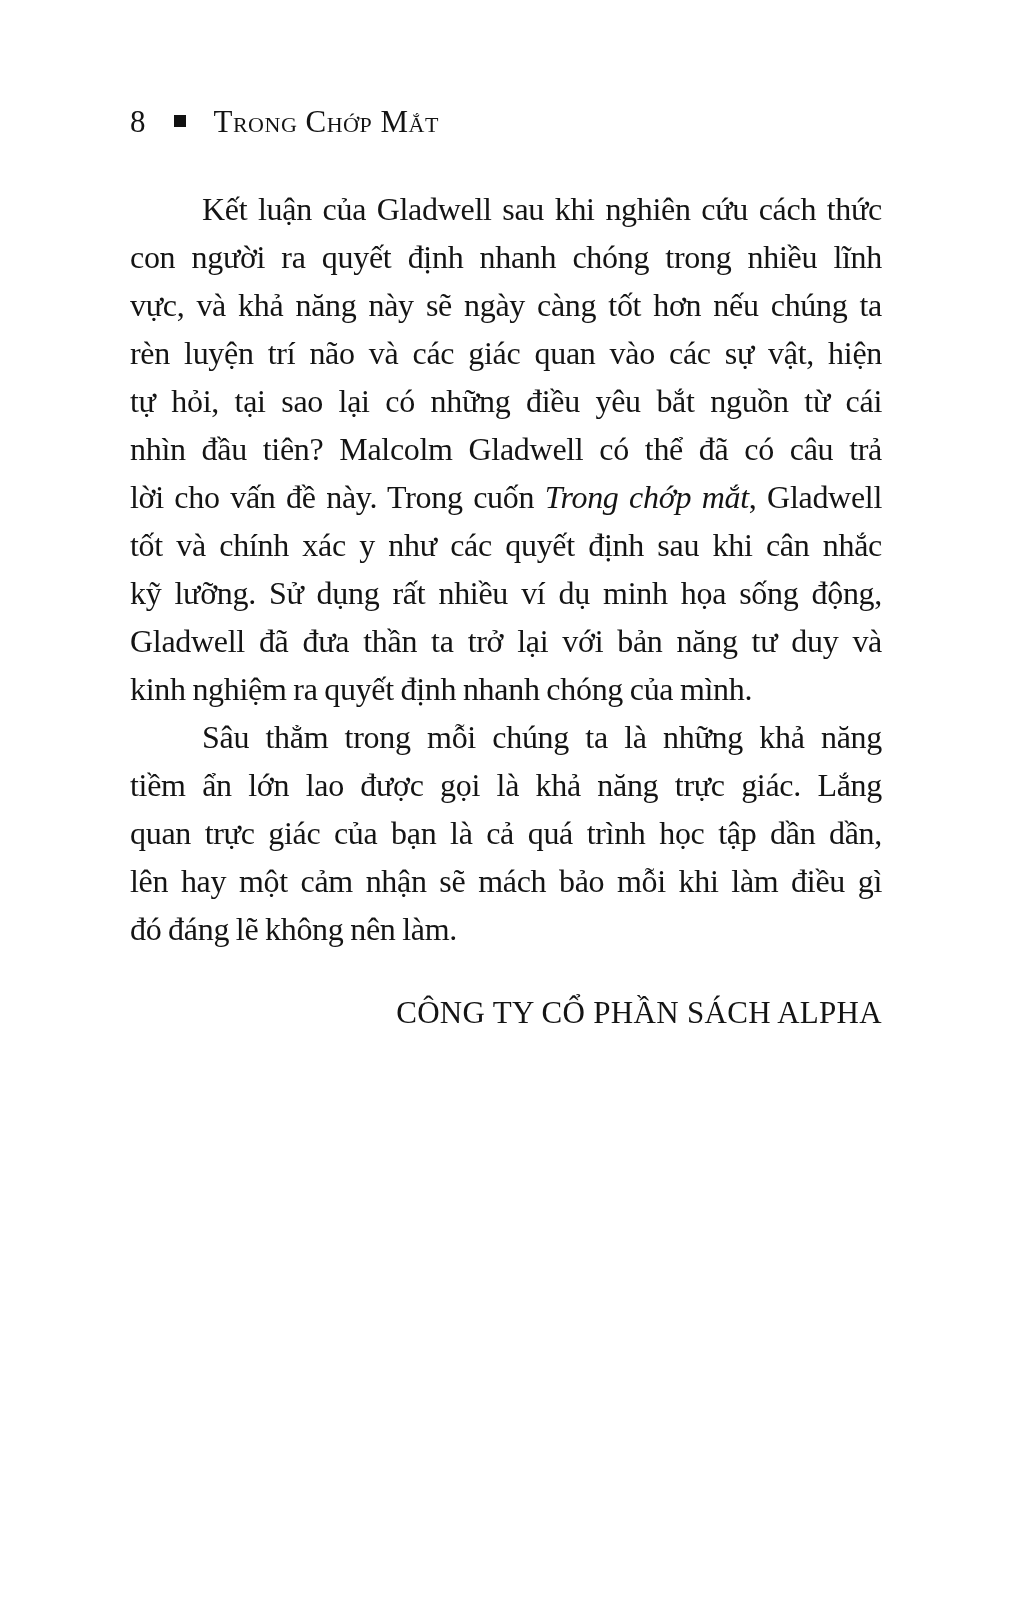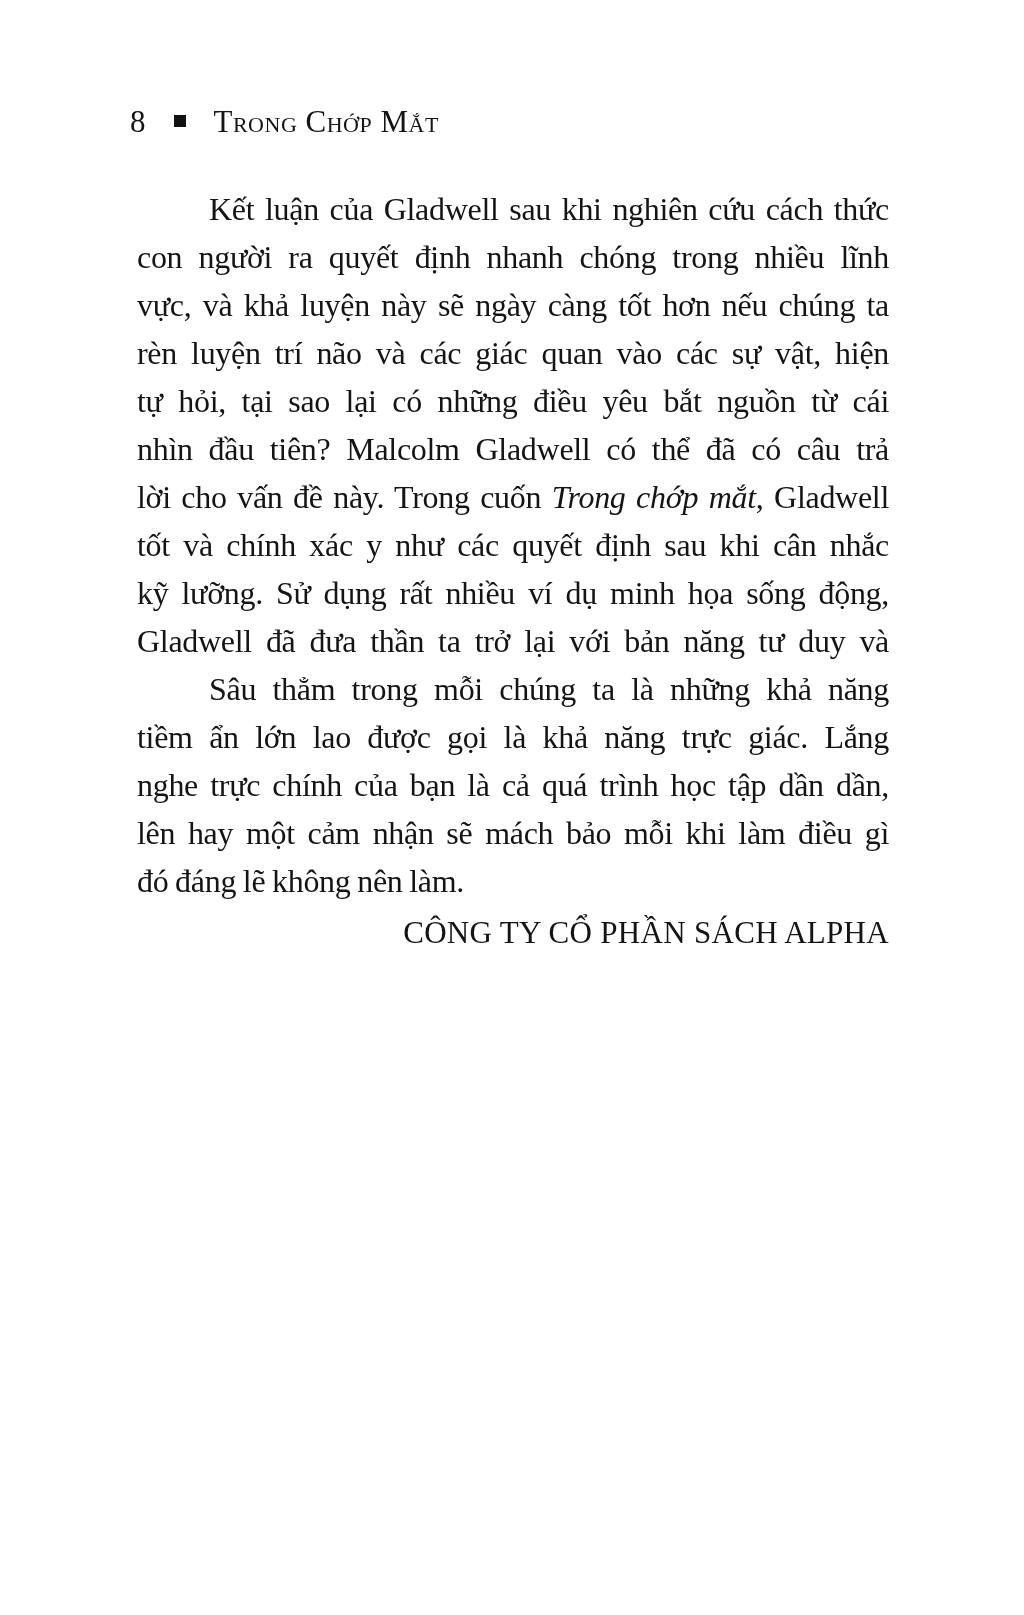--- a/index.html
+++ b/index.html
@@ -37,21 +37,21 @@
     transform: translateY(-1px);
   }
   .running-title {
     font-variant: small-caps;
     font-size: 31px;
     line-height: 44px;
     letter-spacing: 0.5px;
   }
   .body-text {
     position: absolute;
-    left: 137px;
+    left: 130px;
     top: 185px;
     width: 752px;
   }
   .line {
     font-size: 32px;
     line-height: 48px;
     height: 48px;
     letter-spacing: -0.3px;
     word-spacing: -1px;
     text-align: justify;
@@ -62,21 +62,21 @@
     text-indent: 72px;
   }
   .line.last {
     text-align: left;
     text-align-last: left;
   }
   .line i {
     font-style: italic;
   }
   .signature {
-    margin-top: 4px;
+    margin-top: 36px;
     font-size: 31px;
     line-height: 48px;
     letter-spacing: 0.3px;
     text-align: right;
   }
 </style>
 </head>
 <body>
 
 <div class="page">
@@ -85,32 +85,33 @@
     <span class="page-number">8</span>
     <span class="square-bullet"></span>
     <span class="running-title">Trong Chớp Mắt</span>
   </div>
 
   <div class="body-text">
 
     <div class="paragraph">
         <div class="line first"><span>Kết luận của Gladwell sau khi nghiên cứu cách thức</span></div>
         <div class="line"><span>con người ra quyết định nhanh chóng trong nhiều lĩnh</span></div>
-        <div class="line"><span>vực, và khả luyện này sẽ ngày càng tốt hơn nếu chúng ta</span></div>
+        <div class="line"><span>vực, và khả năng này sẽ ngày càng tốt hơn nếu chúng ta</span></div>
         <div class="line"><span>rèn luyện trí não và các giác quan vào các sự vật, hiện</span></div>
         <div class="line"><span>tự hỏi, tại sao lại có những điều yêu bắt nguồn từ cái</span></div>
         <div class="line"><span>nhìn đầu tiên? Malcolm Gladwell có thể đã có câu trả</span></div>
         <div class="line"><span>lời cho vấn đề này. Trong cuốn </span><i>Trong chớp mắt</i><span>, Gladwell</span></div>
         <div class="line"><span>tốt và chính xác y như các quyết định sau khi cân nhắc</span></div>
         <div class="line"><span>kỹ lưỡng. Sử dụng rất nhiều ví dụ minh họa sống động,</span></div>
         <div class="line"><span>Gladwell đã đưa thần ta trở lại với bản năng tư duy và</span></div>
+        <div class="line last"><span>kinh nghiệm ra quyết định nhanh chóng của mình.</span></div>
       </div>
       <div class="paragraph">
         <div class="line first"><span>Sâu thẳm trong mỗi chúng ta là những khả năng</span></div>
         <div class="line"><span>tiềm ẩn lớn lao được gọi là khả năng trực giác. Lắng</span></div>
-        <div class="line"><span>nghe trực chính của bạn là cả quá trình học tập dần dần,</span></div>
+        <div class="line"><span>quan trực giác của bạn là cả quá trình học tập dần dần,</span></div>
         <div class="line"><span>lên hay một cảm nhận sẽ mách bảo mỗi khi làm điều gì</span></div>
         <div class="line last"><span>đó đáng lẽ không nên làm.</span></div>
       </div>
       <div class="signature">CÔNG TY CỔ PHẦN SÁCH ALPHA</div>
   </div>
 
 </div>
 
 </body></html>

